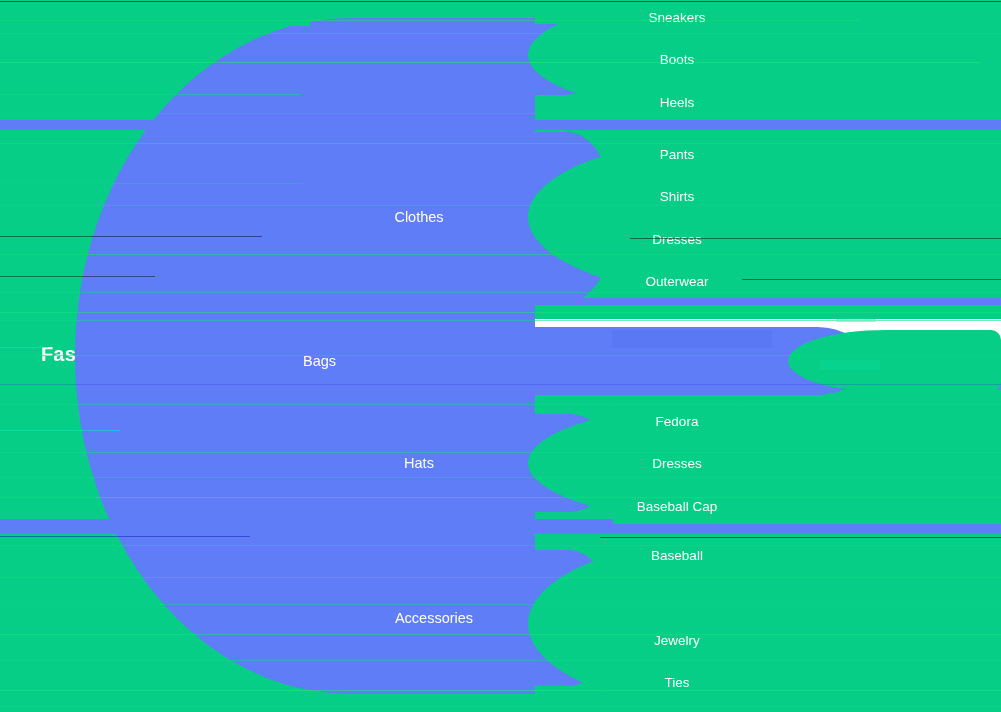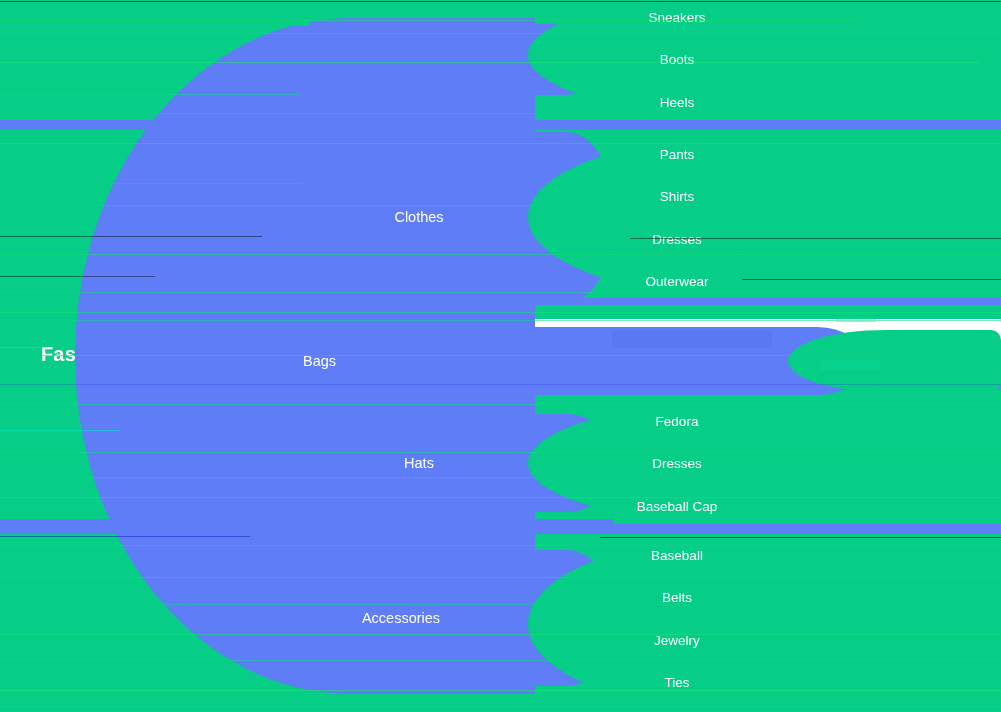--- a/index.html
+++ b/index.html
@@ -101,21 +101,21 @@
     <span style="position:absolute;left:0;right:0;top:50%;transform:translateY(-50%);
                  text-align:left;width:232px;">Bags</span>
   </div>
   <div class="cat-bulge" style="left:770px;top:327px;width:95px;height:68px;"></div>
 
   <div class="cat-node" style="left:303px;top:414px;width:232px;height:98px;">
     <span>Hats</span>
   </div>
   <div class="cat-bulge" style="left:520px;top:414px;width:95px;height:98px;"></div>
 
-  <div class="cat-node" style="left:285px;top:550px;width:232px;height:136px;">
+  <div class="cat-node" style="left:318px;top:550px;width:232px;height:136px;">
     <span>Accessories</span>
   </div>
   <div class="cat-bulge" style="left:520px;top:550px;width:95px;height:136px;"></div>
 
   <div class="leaf-group" style="left:528px;top:-6px;width:473px;height:122px;"></div>
   <div class="leaf-slab" style="left:613px;top:-6px;width:388px;height:122px;"></div>
   <div class="leaf-node" style="left:613px;top:0px;width:128px;height:34px;">
     <span>Sneakers</span>
   </div>
   <div class="leaf-node" style="left:613px;top:85px;width:128px;height:34px;">
@@ -151,23 +151,20 @@
     <span>Dresses</span>
   </div>
   <div class="leaf-node" style="left:613px;top:489px;width:128px;height:34px;">
     <span>Baseball Cap</span>
   </div>
 
   <div class="leaf-group" style="left:528px;top:536px;width:473px;height:176px;"></div>
   <div class="leaf-slab" style="left:613px;top:536px;width:388px;height:176px;"></div>
   <div class="leaf-node" style="left:613px;top:538px;width:128px;height:34px;">
     <span>Baseball</span>
-  </div>
-  <div class="leaf-node" style="left:613px;top:580px;width:128px;height:34px;">
-    <span>Belts</span>
   </div>
   <div class="leaf-node" style="left:613px;top:623px;width:128px;height:34px;justify-content:center;">
     <span>Jewelry</span>
   </div>
   <div class="leaf-node" style="left:613px;top:665px;width:128px;height:34px;">
     <span>Ties</span>
   </div>
 
   <div class="glitch" style="left:0;top:0;width:1001px;height:712px;">
     <div class="scan" style="left:0;top:1px;width:1001px;background:#000;opacity:.9;"></div>

